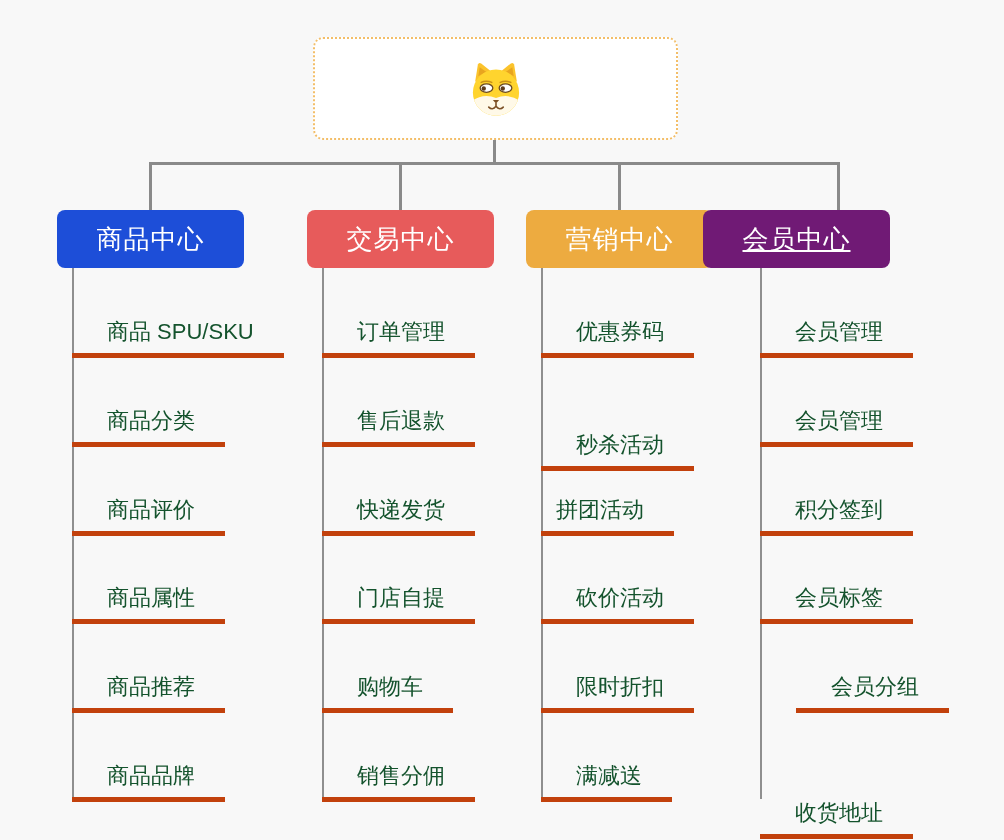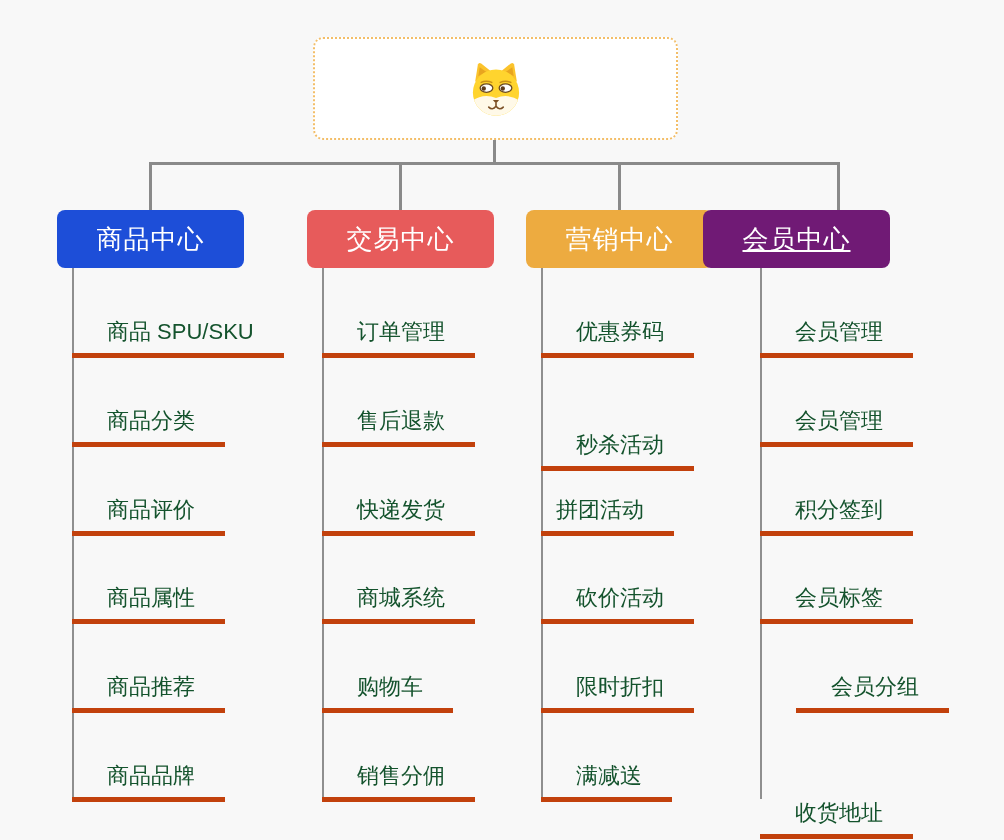--- a/index.html
+++ b/index.html
@@ -101,21 +101,21 @@
       <div class="item" style="left: 72px; top: 405.8px;">商品分类</div>
       <div class="item" style="left: 72px; top: 494.6px;">商品评价</div>
       <div class="item" style="left: 72px; top: 583.4px;">商品属性</div>
       <div class="item" style="left: 72px; top: 672.2px;">商品推荐</div>
       <div class="item" style="left: 72px; top: 761px;">商品品牌</div>
       <div class="branch-box" style="left: 307px; top: 210px; background: rgb(231, 91, 91);">交易中心</div>
       <div class="trunk" style="left: 322px; top: 268px; height: 531px;"></div>
       <div class="item" style="left: 322px; top: 317px;">订单管理</div>
       <div class="item" style="left: 322px; top: 405.8px;">售后退款</div>
       <div class="item" style="left: 322px; top: 494.6px;">快递发货</div>
-      <div class="item" style="left: 322px; top: 583.4px;">商城系统</div>
+      <div class="item" style="left: 322px; top: 583.4px;">门店自提</div>
       <div class="item" style="left: 322px; top: 672.2px;">购物车</div>
       <div class="item" style="left: 322px; top: 761px;">销售分佣</div>
       <div class="branch-box" style="left: 526px; top: 210px; background: rgb(237, 171, 64);">营销中心</div>
       <div class="trunk" style="left: 541px; top: 268px; height: 531px;"></div>
       <div class="item" style="left: 541px; top: 317px;">优惠券码</div>
       <div class="item" style="left: 541px; top: 405.8px; margin-top: 24px;">秒杀活动</div>
       <div class="item" style="left: 541px; top: 494.6px; padding-left: 15px;">拼团活动</div>
       <div class="item" style="left: 541px; top: 583.4px;">砍价活动</div>
       <div class="item" style="left: 541px; top: 672.2px;">限时折扣</div>
       <div class="item" style="left: 541px; top: 761px;">满减送</div>

